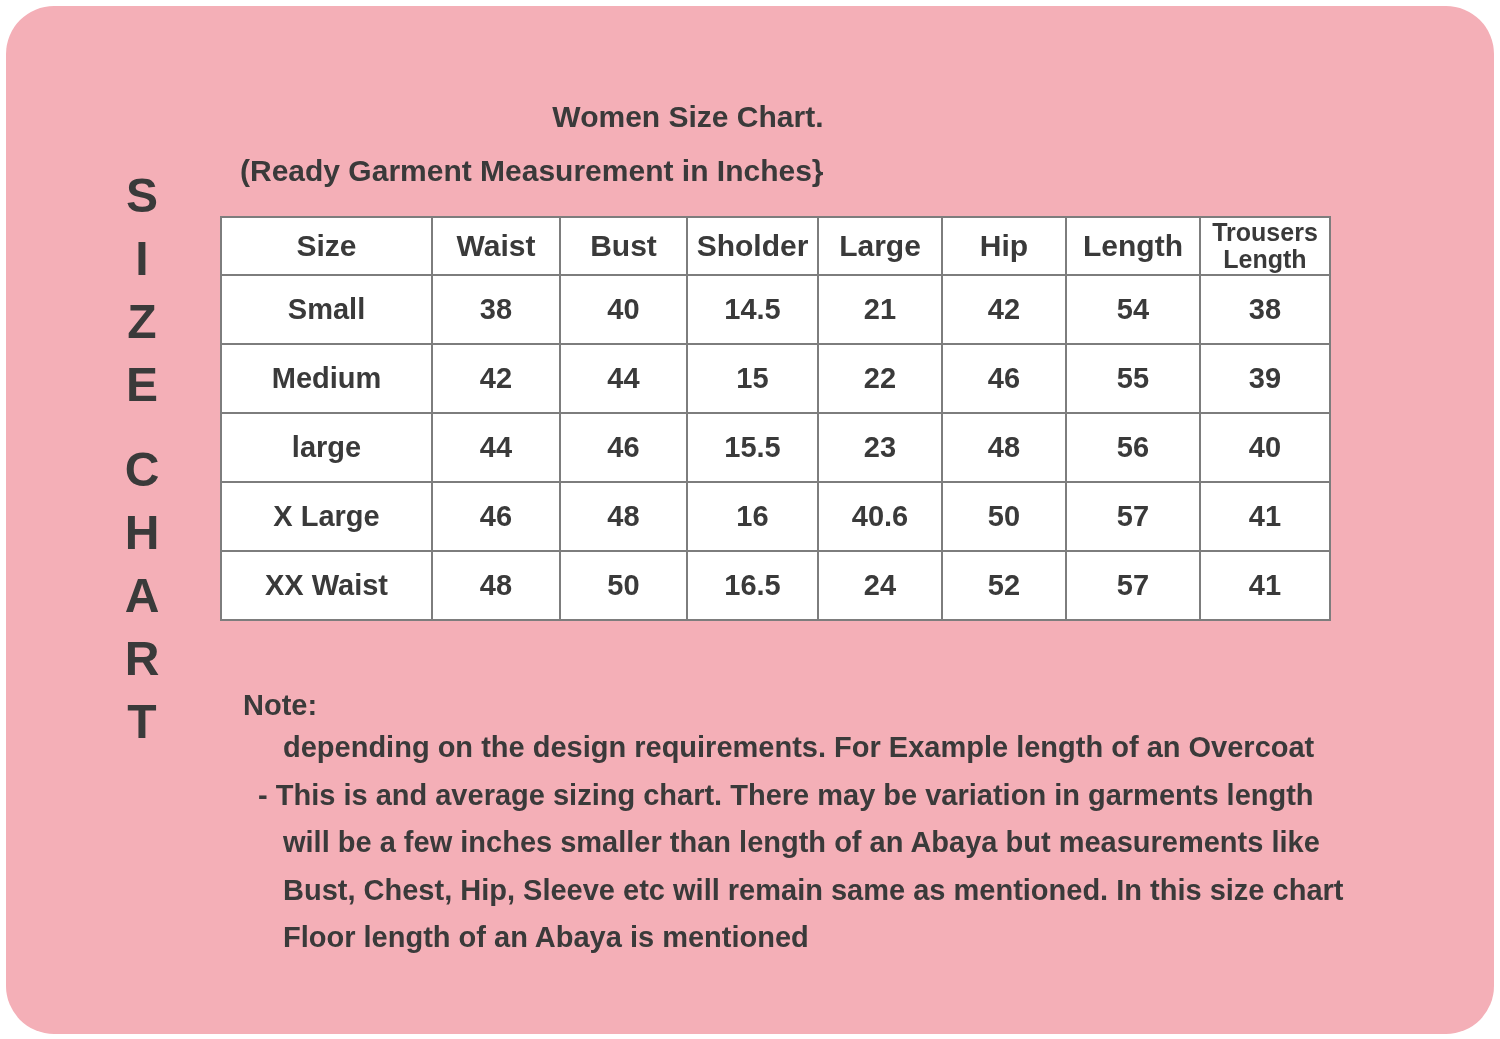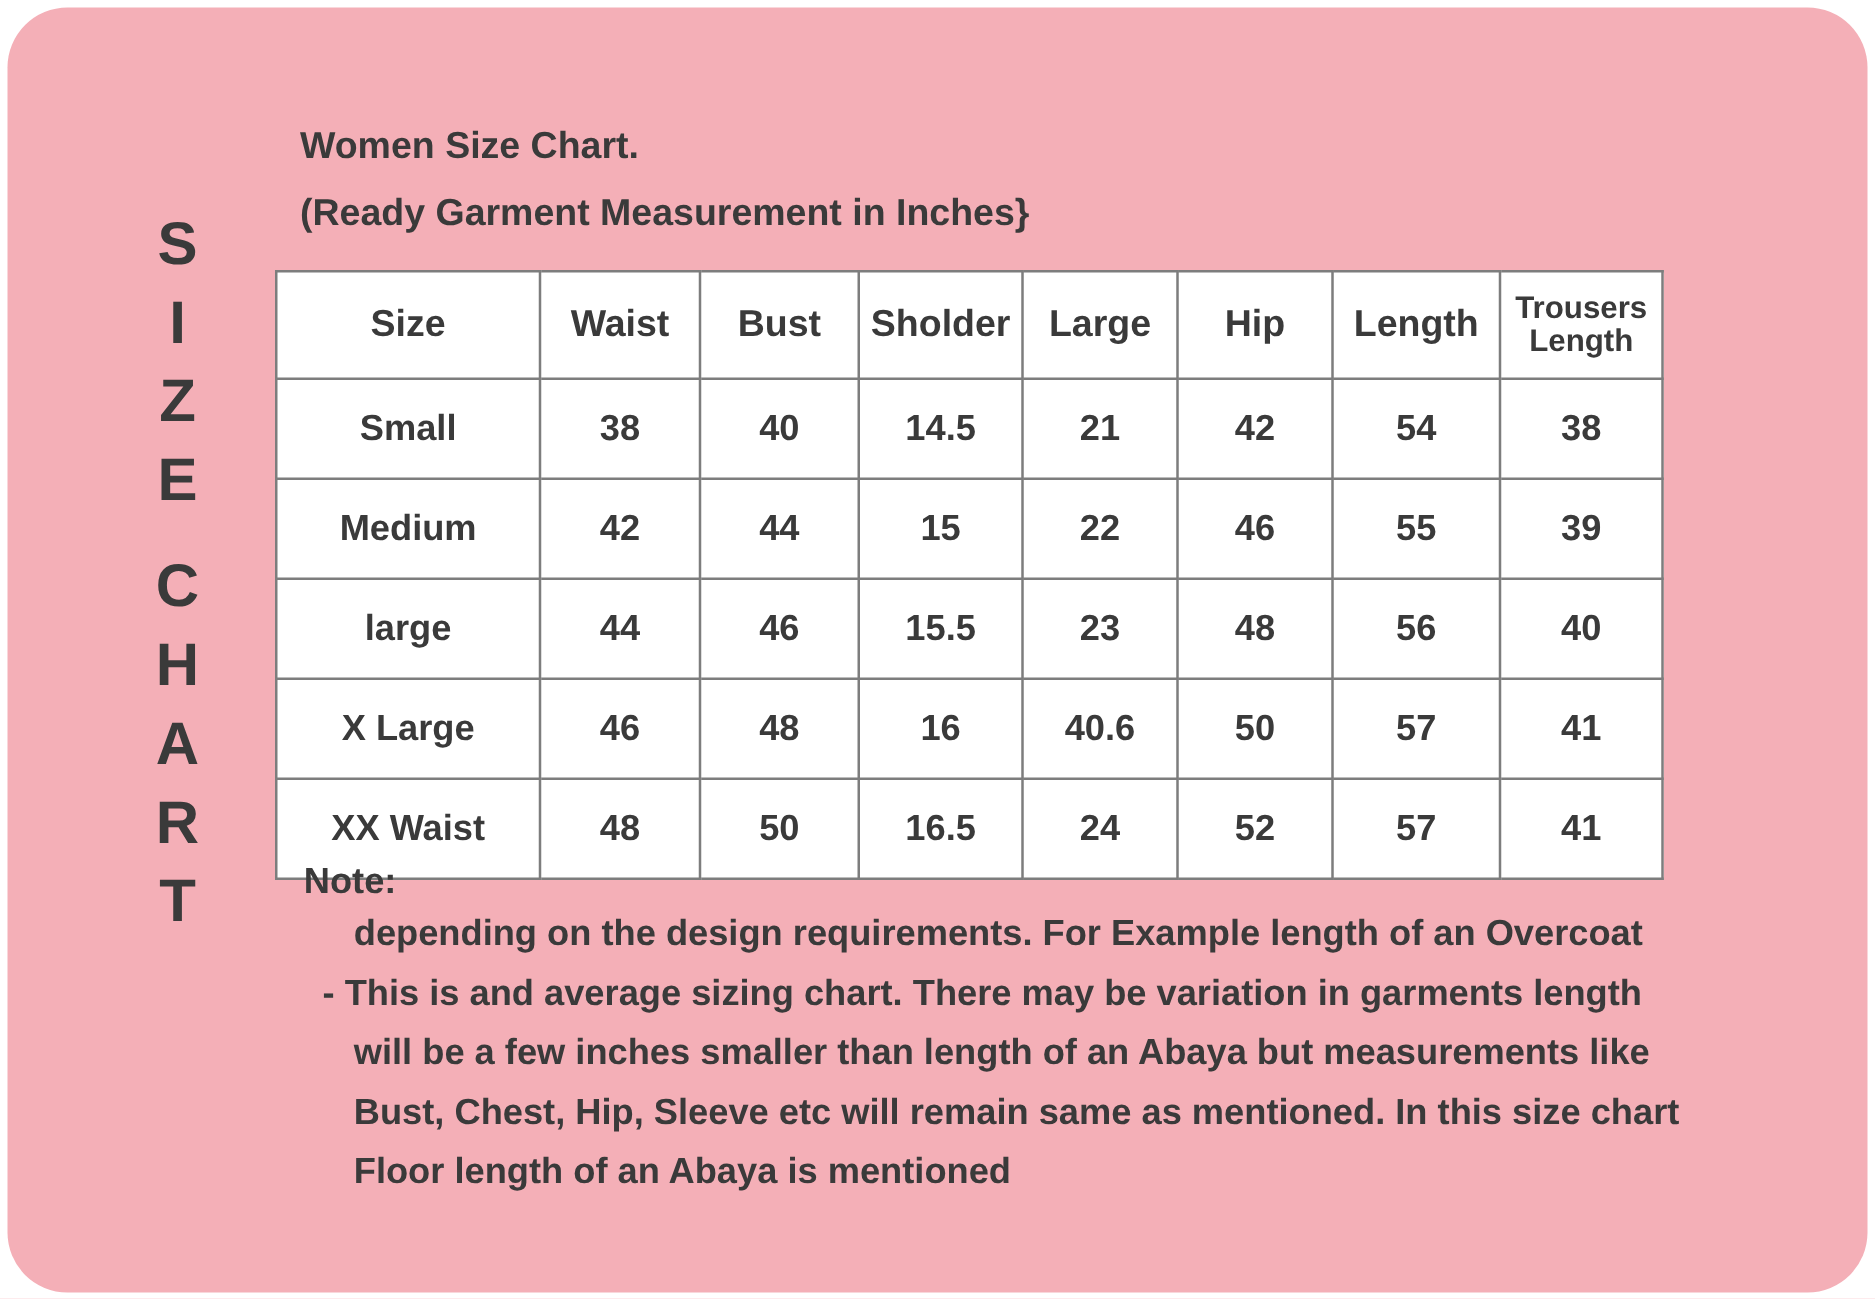--- a/index.html
+++ b/index.html
@@ -38,50 +38,51 @@
   .vletter{ height:63px; }
   .vletter.group-gap{ margin-top:22px; }
 
   
   .title-block{
     position:absolute;
     left:234px; top:84px;
     font-size:30px;
     line-height:54px;
     white-space:nowrap;
+    text-align:right;
   }
 
   
   table.size-table{
     position:absolute;
     left:214px; top:210px;
     border-collapse:collapse;
     table-layout:fixed;
     background:var(--cellbg);
     border:2px solid var(--grid);
   }
   .size-table th, .size-table td{
     border:2px solid var(--grid);
     text-align:center;
     vertical-align:middle;
     padding:0 4px;
     background:var(--cellbg);
     color:var(--text);
   }
   .size-table thead th{
-    height:86px;
+    height:58px;
     font-size:30px;
     line-height:32px;
   }
   .size-table thead th:last-child{
     font-size:25px;
     line-height:27px;
   }
   .size-table tbody td{
-    height:80px;
+    height:69px;
     font-size:29px;
   }
 
   
   .note{
     position:absolute;
     left:237px; top:680px;
     font-size:29px;
   }
   .note-label{

